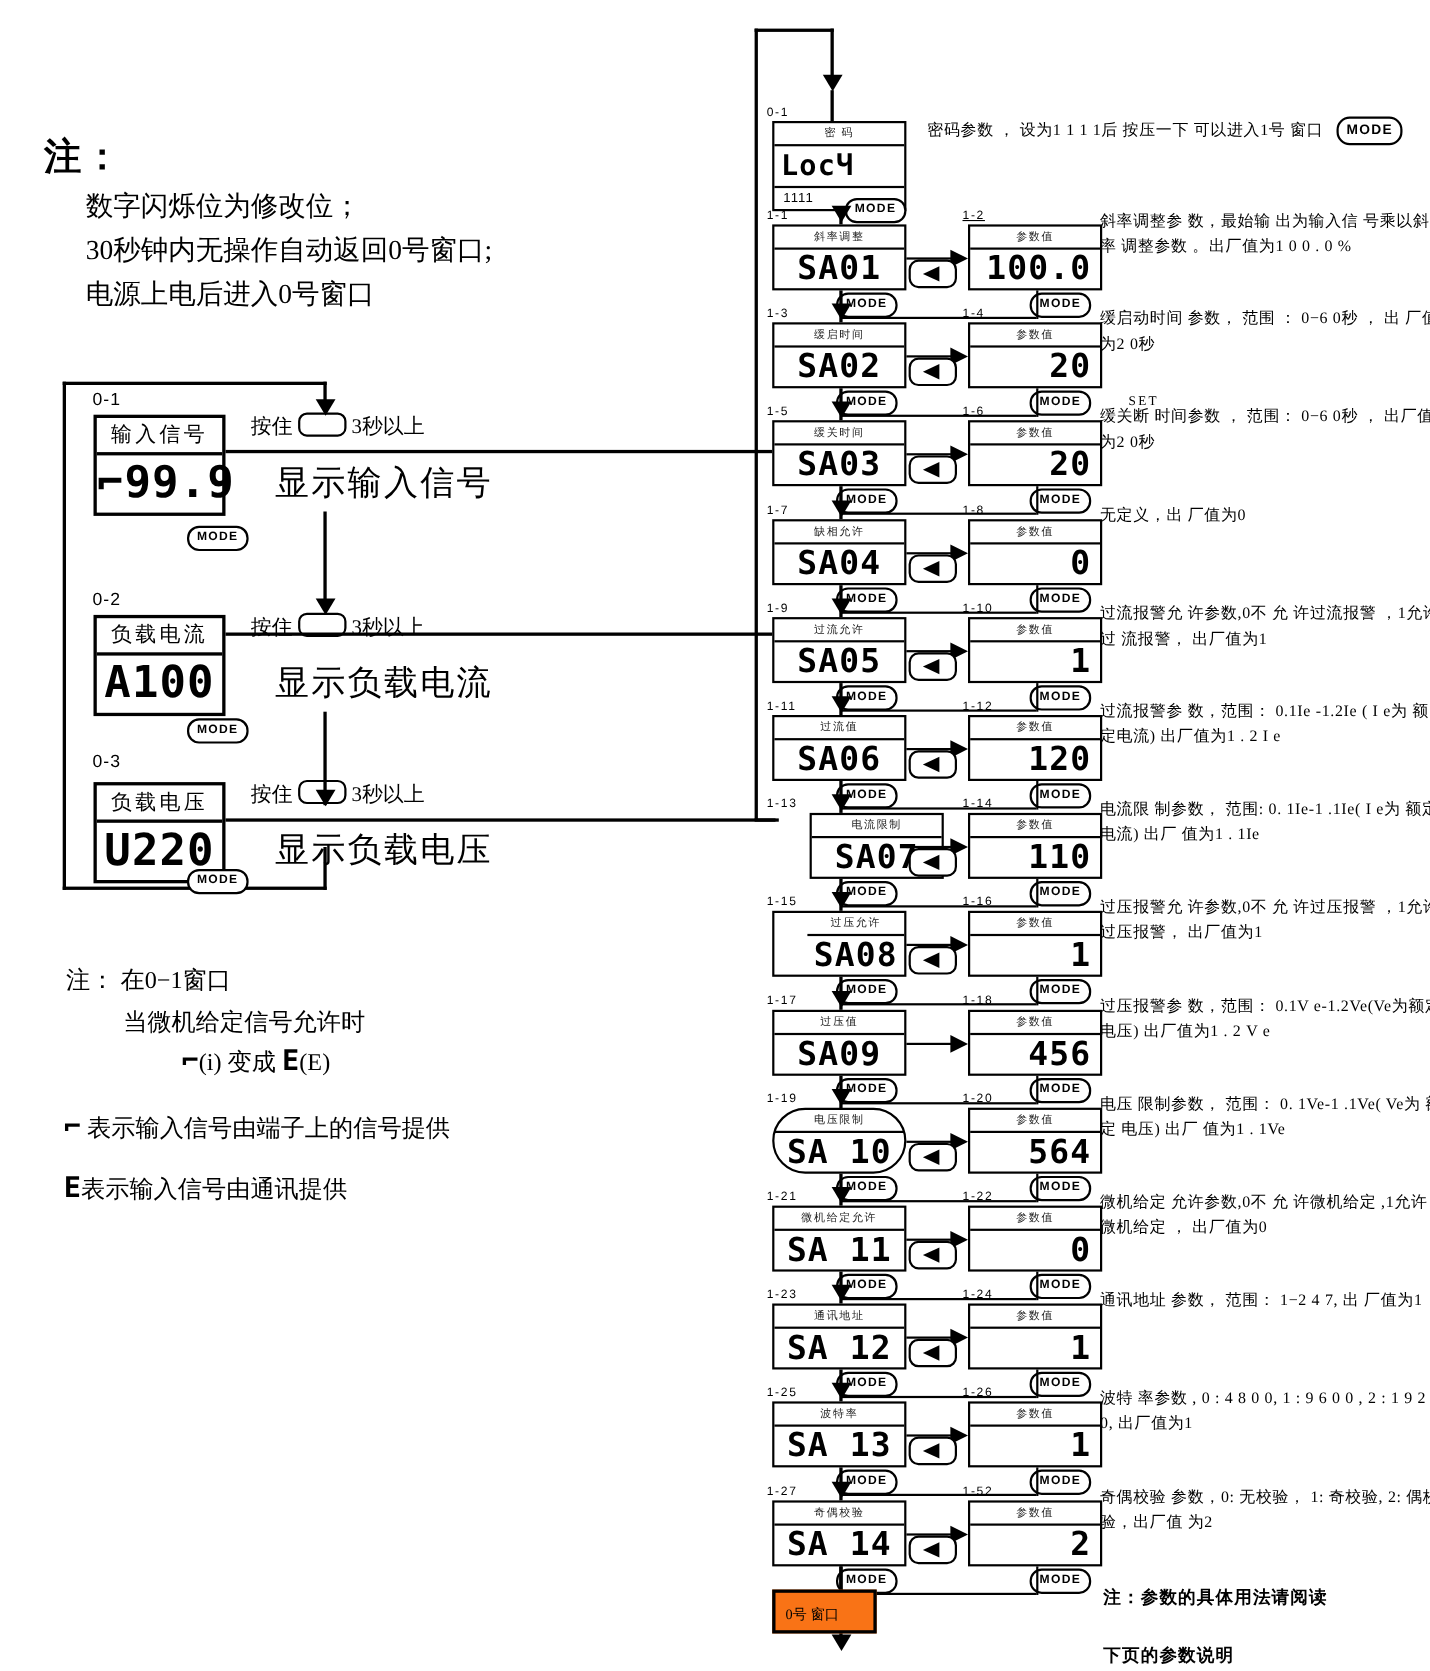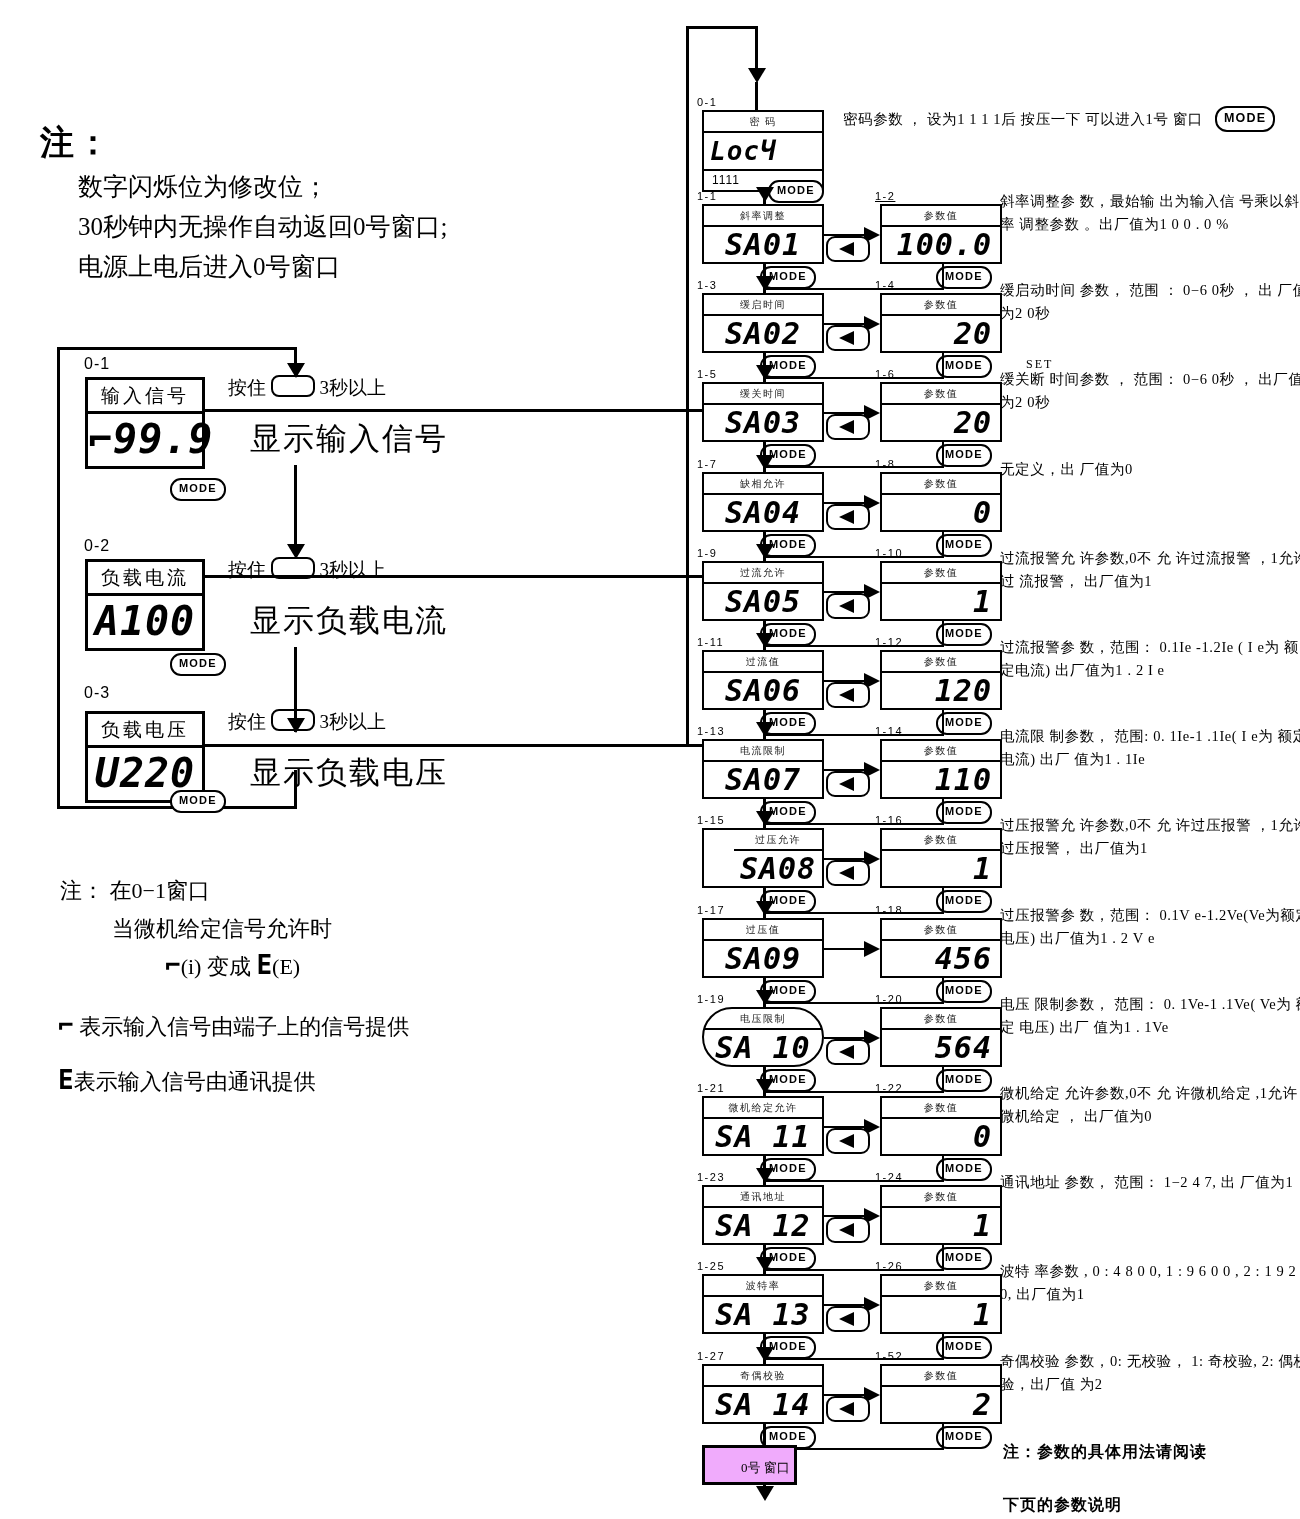--- a/index.html
+++ b/index.html
@@ -32,21 +32,21 @@
   .setbtn:after{content:"";position:absolute;left:11px;top:4px;width:0;height:0;
           border-top:7px solid transparent;border-bottom:7px solid transparent;
           border-right:15px solid #000;}
 
   
   .keypill{display:inline-block;border:2px solid #000;border-radius:8px;
            width:40px;height:18px;vertical-align:-3px;}
 
   
   .seg{font-family:"DejaVu Sans Mono","Liberation Mono",monospace;
-       font-weight:bold;font-style:italic;letter-spacing:1px;}
+       font-weight:bold;letter-spacing:1px;}
 
   
   .winbox{position:absolute;border:3px solid #000;background:#fff;box-sizing:border-box;}
   .winbox .cap{border-bottom:3px solid #000;height:34px;line-height:32px;
        text-align:center;font-size:19px;letter-spacing:3px;box-sizing:border-box;}
   .winbox .val{height:52px;line-height:50px;text-align:center;font-size:40px;box-sizing:border-box;}
 
   .stepno{position:absolute;font-size:16px;letter-spacing:1px;
           font-family:"Liberation Sans",sans-serif;}
   .sidetxt{position:absolute;font-size:19px;white-space:nowrap;}
@@ -70,21 +70,21 @@
   .pbox .val.right{text-align:right;padding-right:8px;}
   .pbox.tri{height:82px;}
   .pbox.tri .val{height:38px;line-height:36px;border-bottom:2px solid #000;text-align:left;padding-left:6px;}
   .pbox .sub{height:21px;line-height:19px;font-size:12px;padding-left:8px;
         font-family:"Liberation Sans",sans-serif;letter-spacing:1px;box-sizing:border-box;}
 
   .pno{position:absolute;font-size:11px;letter-spacing:1.5px;
        font-family:"Liberation Sans",sans-serif;}
   .desc{position:absolute;font-size:14.5px;line-height:23px;width:312px;
         letter-spacing:0.6px;}
-  .endbox{position:absolute;border:3px solid #000;background:#f0abfc;box-sizing:border-box;padding-left:27px;}
+  .endbox{position:absolute;border:3px solid #000;background:#f97316;box-sizing:border-box;}
   .endbox span{font-size:13px;padding-left:9px;line-height:40px;display:block;}
   .footnote{position:absolute;font-size:16px;font-weight:bold;letter-spacing:1px;white-space:nowrap;}
   .setlbl{position:absolute;font-size:12px;letter-spacing:2px;
           font-family:"Liberation Serif",serif;}
 </style>
 </head>
 <body>
 
 <div class="note-head" style="left:40px;top:120px;">注：</div>
 <div class="note-line" style="left:78px;top:170px;">数字闪烁位为修改位；</div>
@@ -298,21 +298,21 @@
     <div class="setbtn" style="left:826px;top:682px;"></div>
     <div class="mode" style="left:760px;top:712px;">MODE</div>
     <div class="mode" style="left:936px;top:712px;">MODE</div>
     <div class="vline" style="left:763px;top:710px;height:37.2px;"></div>
     <div class="thinv" style="left:942px;top:710px;height:26px;"></div>
     <div class="thinh" style="left:765px;top:734px;width:177px;"></div>
     <div class="desc" style="left:1000px;top:636px;">过流报警参 数，范围： 0.1Ie  -1.2Ie ( I e为 额定电流)  出厂值为1 . 2 I e</div>
     <div class="arrowdn" style="left:756px;top:722px;"></div>
     <div class="pno" style="left:697px;top:725px;">1-13</div>
     <div class="pno" style="left:875px;top:725px;">1-14</div>
-    <div class="pbox" style="left:702px;top:739px;">
+    <div class="pbox" style="left:736px;top:739px;">
                <div class="cap">电流限制</div>
                <div class="val seg">SA07</div>
              </div>
     <div class="pbox" style="left:880px;top:739px;">
                <div class="cap">参数值</div>
                <div class="val seg right">110</div>
              </div>
     <div class="thinh" style="left:824px;top:769px;width:42px;"></div>
     <div class="arrowrt" style="left:864px;top:762px;"></div>
     <div class="setbtn" style="left:826px;top:771px;"></div>

